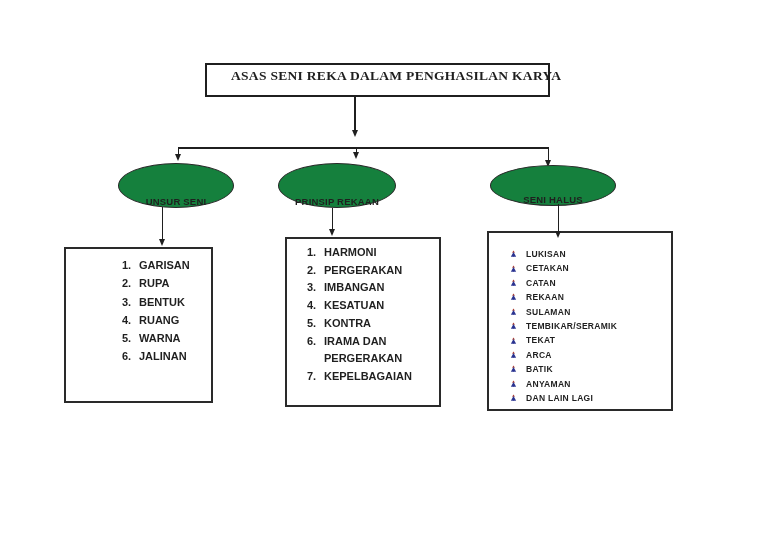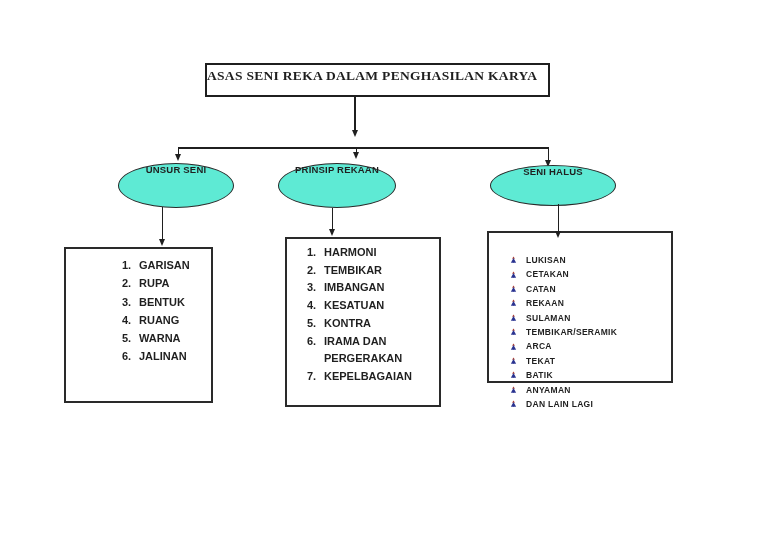--- a/index.html
+++ b/index.html
@@ -8,21 +8,21 @@
     width:768px;height:543px;
     background:#ffffff;
     font-family:"Liberation Sans", sans-serif;
     color:var(--ink,#1f1f1f);
     overflow:hidden;
   }
   
   .title-box{
     position:absolute;left:205px;top:63px;width:345px;height:34px;
     border:2px solid var(--ink,#1f1f1f);box-sizing:border-box;
-    padding:3px 0 0 0;
+    padding:3px 0 0 24px;
     font-family:"Liberation Serif", serif;
     font-weight:bold;font-size:13.5px;letter-spacing:.3px;
     white-space:nowrap;
   }
   
   .line{position:absolute;background:var(--ink,#1f1f1f);}
   .arrow{
     position:absolute;width:0;height:0;
     border-left:3.5px solid transparent;
     border-right:3.5px solid transparent;
@@ -39,35 +39,35 @@
   .aR{left:544.5px;top:160px;}
   .stubL{left:161.5px;top:207px;width:1.5px;height:32px;}
   .aSL{left:158.5px;top:239px;}
   .stubM{left:331.5px;top:208px;width:1.5px;height:21px;}
   .aSM{left:328.5px;top:229px;}
   .stubR{left:557.5px;top:204px;width:1.5px;height:27px;z-index:3;}
   .aSR{left:554.5px;top:231px;z-index:3;}
   
   .ellipse{
     position:absolute;border:1.4px solid #2a2a2a;border-radius:50%;
-    box-sizing:border-box;display:flex;align-items:flex-start;justify-content:center;
+    box-sizing:border-box;display:flex;align-items:flex-end;justify-content:center;
     font-weight:bold;font-size:9.5px;letter-spacing:.2px;white-space:nowrap;
-    background:#5eead4;
+    background:#15803d;
   }
   .el1{left:118px;top:163px;width:116px;height:45px;}
   .el2{left:278px;top:163px;width:118px;height:45px;}
   .el3{left:490px;top:165px;width:126px;height:41px;}
   
   .listbox{
     position:absolute;border:2px solid #2a2a2a;box-sizing:border-box;
     background:#fff;
   }
   .box1{left:64px;top:247px;width:149px;height:156px;padding:7px 0 0 56px;}
   .box2{left:285px;top:237px;width:156px;height:170px;padding:5px 8px 0 20px;}
-  .box3{left:487px;top:231px;width:186px;height:152px;padding:20px 0 0 21px;}
+  .box3{left:487px;top:231px;width:186px;height:180px;padding:14px 0 0 21px;}
   .numrow{display:flex;font-weight:bold;font-size:11px;line-height:18.3px;}
   .box2 .numrow{line-height:17.7px;}
   .numrow .num{flex:0 0 17px;}
   .numrow .lbl{flex:1 1 auto;}
   .bulrow{display:flex;align-items:center;font-weight:bold;font-size:8.5px;
           line-height:14.4px;letter-spacing:.3px;}
   .bullet{flex:0 0 7px;margin-right:9px;display:flex;align-items:center;}
   .bullet svg{display:block;}
   .bullet .b-red{fill:var(--bullet-red,#a8352a);}
   .bullet .b-navy{fill:var(--bullet-navy,#2a3390);}
@@ -145,21 +145,21 @@
   <div class="listbox box2">
     <div>
 
         <div class="numrow">
           <span class="num">1.</span>
           <span class="lbl">HARMONI</span>
         </div>
 
         <div class="numrow">
           <span class="num">2.</span>
-          <span class="lbl">TEMBIKAR</span>
+          <span class="lbl">PERGERAKAN</span>
         </div>
 
         <div class="numrow">
           <span class="num">3.</span>
           <span class="lbl">IMBANGAN</span>
         </div>
 
         <div class="numrow">
           <span class="num">4.</span>
           <span class="lbl">KESATUAN</span>
@@ -252,42 +252,42 @@
         </div>
 
         <div class="bulrow">
           <span class="bullet">
             <svg width="7" height="8" viewBox="0 0 8 8" aria-hidden="true">
               <polygon class="b-red" points="4,0 5.6,2.6 2.4,2.6"></polygon>
               <polygon class="b-navy" points="4,1.6 7,7 1,7"></polygon>
               <rect class="b-navy" x="3.55" y="4.6" width="0.9" height="2.4"></rect>
             </svg>
           </span>
+          <span>TEKAT</span>
+        </div>
+
+        <div class="bulrow">
+          <span class="bullet">
+            <svg width="7" height="8" viewBox="0 0 8 8" aria-hidden="true">
+              <polygon class="b-red" points="4,0 5.6,2.6 2.4,2.6"></polygon>
+              <polygon class="b-navy" points="4,1.6 7,7 1,7"></polygon>
+              <rect class="b-navy" x="3.55" y="4.6" width="0.9" height="2.4"></rect>
+            </svg>
+          </span>
           <span>ARCA</span>
         </div>
 
         <div class="bulrow">
           <span class="bullet">
             <svg width="7" height="8" viewBox="0 0 8 8" aria-hidden="true">
               <polygon class="b-red" points="4,0 5.6,2.6 2.4,2.6"></polygon>
               <polygon class="b-navy" points="4,1.6 7,7 1,7"></polygon>
               <rect class="b-navy" x="3.55" y="4.6" width="0.9" height="2.4"></rect>
             </svg>
           </span>
-          <span>TEKAT</span>
-        </div>
-
-        <div class="bulrow">
-          <span class="bullet">
-            <svg width="7" height="8" viewBox="0 0 8 8" aria-hidden="true">
-              <polygon class="b-red" points="4,0 5.6,2.6 2.4,2.6"></polygon>
-              <polygon class="b-navy" points="4,1.6 7,7 1,7"></polygon>
-              <rect class="b-navy" x="3.55" y="4.6" width="0.9" height="2.4"></rect>
-            </svg>
-          </span>
           <span>BATIK</span>
         </div>
 
         <div class="bulrow">
           <span class="bullet">
             <svg width="7" height="8" viewBox="0 0 8 8" aria-hidden="true">
               <polygon class="b-red" points="4,0 5.6,2.6 2.4,2.6"></polygon>
               <polygon class="b-navy" points="4,1.6 7,7 1,7"></polygon>
               <rect class="b-navy" x="3.55" y="4.6" width="0.9" height="2.4"></rect>
             </svg>

